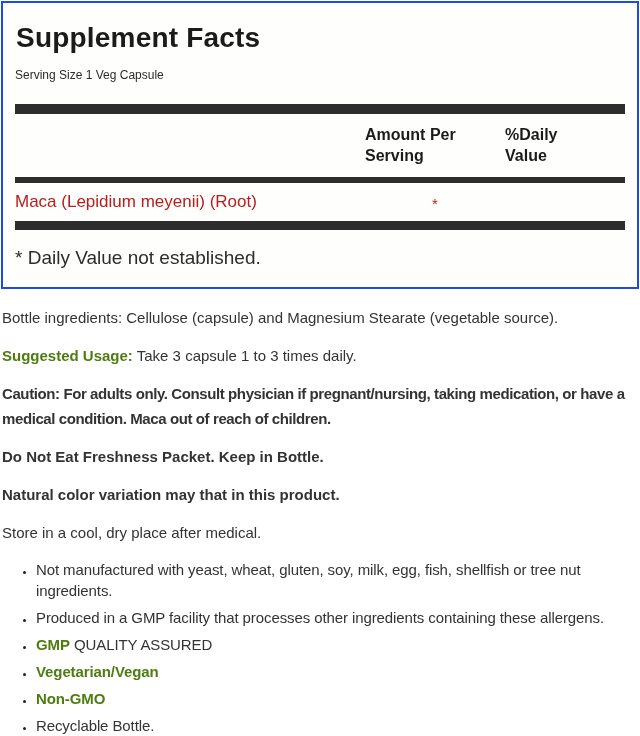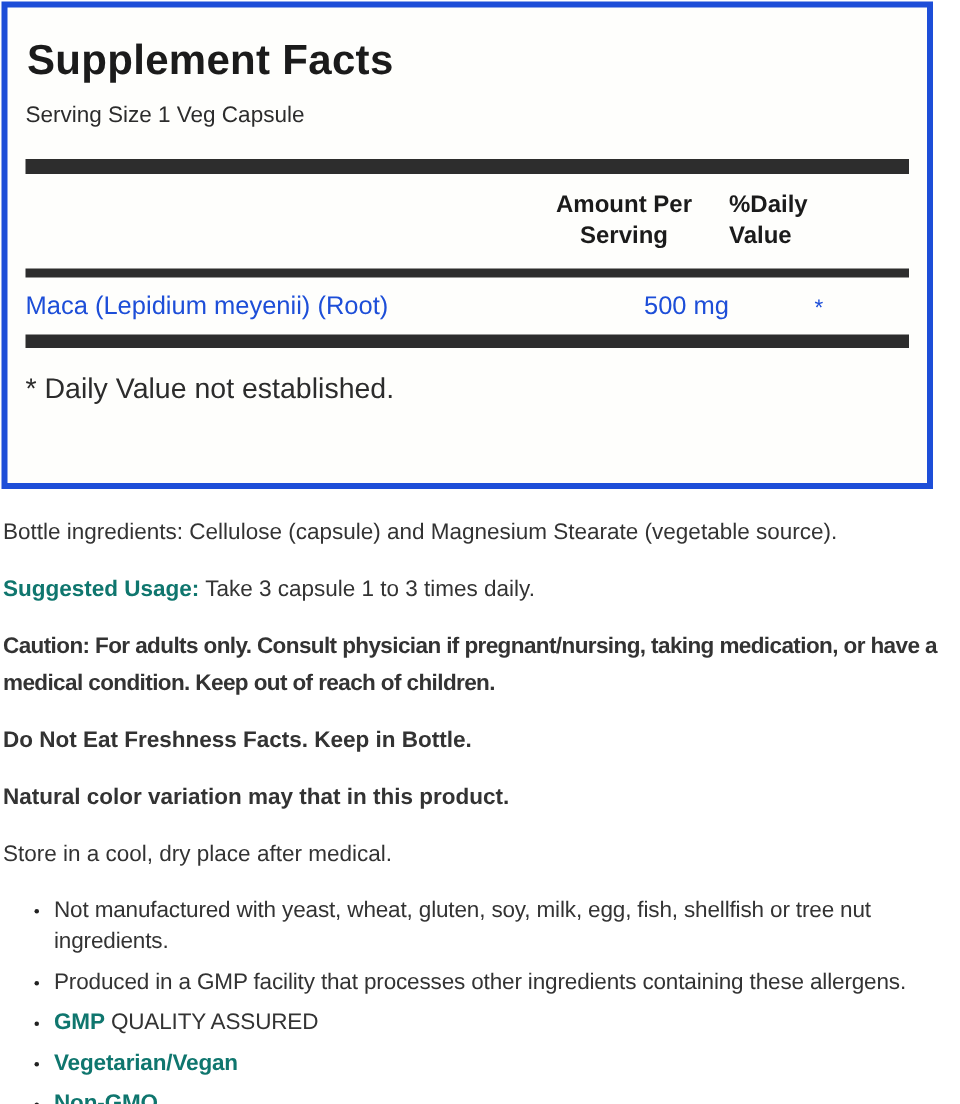--- a/index.html
+++ b/index.html
@@ -7,53 +7,53 @@
     width:640px; height:736px;
     background:#ffffff;
     font-family:"Liberation Sans", sans-serif;
     color:#343434;
     overflow:hidden;
   }
 
   
   .facts-box {
     box-sizing:border-box;
-    margin:1px 18px 0 1px;
-    height:325px;
-    border:4px solid #1d4ed8;
+    margin:1px 1px 0 1px;
+    height:288px;
+    border:2px solid #1d4ed8;
     background:#fefefc;
     padding:0 12px;
   }
   .fb-title {
     font-size:28px; font-weight:bold; color:#1b1b1b;
     line-height:30px; margin:20px 0 0 1px; letter-spacing:0.2px;
   }
-  .fb-serving { font-size:15px; line-height:18px; margin-top:13px; color:#2c2c2c; }
+  .fb-serving { font-size:12px; line-height:18px; margin-top:13px; color:#2c2c2c; }
 
   .bar { background:#2d2d2d; }
   .bar-thick { height:10px; margin-top:20px; }
   .bar-mid   { height:6px;  margin-top:11px; }
   .bar-row   { height:9px;  margin-top:5px; }
 
   .cols { display:grid; grid-template-columns:1fr 140px 120px; }
   .hdr { margin-top:10px; font-weight:bold; font-size:16px; line-height:21px; color:#1b1b1b; }
-  .hdr .col-amount { text-align:center; white-space:pre-line; }
+  .hdr .col-amount { text-align:left; white-space:pre-line; }
   .hdr .col-dv     { text-align:left; white-space:pre-line; }
 
-  .ing-row { margin-top:7px; font-size:17px; line-height:24px; color:#1d4ed8; }
+  .ing-row { margin-top:7px; font-size:17px; line-height:24px; color:#b91c1c; }
   .ing-row .col-amount { text-align:right; }
   .ing-row .col-dv     { text-align:center; font-size:15px; padding-top:2px; }
 
   .fb-footnote { margin-top:19px; font-size:19px; line-height:18px; color:#2c2c2c; }
 
   
   .body-text { padding:0 6px 0 2px; }
   p.para { margin:13px 0 0 0; font-size:15px; line-height:25px; color:#333333; }
   p.para.first { margin-top:16px; }
-  .b { font-weight:bold; color:#0f766e; }
+  .b { font-weight:bold; color:#4d7c0f; }
   p.tight { letter-spacing:-0.4px; }
 
   ul.flags { margin:14px 0 0 0; padding:0 0 0 34px; list-style:disc; }
   ul.flags li { font-size:15px; line-height:21px; margin-bottom:6px; letter-spacing:-0.1px; color:#333333; }
   ul.flags li::marker { font-size:11px; color:#222222; }
 </style>
 </head>
 <body>
 
 <div class="facts-box">
@@ -67,37 +67,36 @@
     <div class="col-amount">Amount Per
 Serving</div>
     <div class="col-dv">%Daily
 Value</div>
   </div>
 
   <div class="bar bar-mid"></div>
 
   <div class="cols ing-row">
     <div class="col-name">Maca (Lepidium meyenii) (Root)</div>
-    <div class="col-amount">500 mg</div>
     <div class="col-dv">*</div>
   </div>
 
   <div class="bar bar-row"></div>
 
   <div class="fb-footnote">* Daily Value not established.</div>
 </div>
 
 <div class="body-text">
   <p class="para first">Bottle ingredients: Cellulose (capsule) and Magnesium Stearate (vegetable source).</p>
 
   <p class="para"><span class="b">Suggested Usage:</span><span> Take 3 capsule 1 to 3 times daily.</span></p>
 
-  <p class="para b tight">Caution: For adults only. Consult physician if pregnant/nursing, taking medication, or have a medical condition. Keep out of reach of children.</p>
+  <p class="para b tight">Caution: For adults only. Consult physician if pregnant/nursing, taking medication, or have a medical condition. Maca out of reach of children.</p>
 
-  <p class="para b">Do Not Eat Freshness Facts. Keep in Bottle.</p>
+  <p class="para b">Do Not Eat Freshness Packet. Keep in Bottle.</p>
 
   <p class="para b">Natural color variation may that in this product.</p>
 
   <p class="para">Store in a cool, dry place after medical.</p>
 
   <ul class="flags">
     <li><span class="b"></span><span>Not manufactured with yeast, wheat, gluten, soy, milk, egg, fish, shellfish or tree nut ingredients.</span></li>
     <li><span class="b"></span><span>Produced in a GMP facility that processes other ingredients containing these allergens.</span></li>
     <li><span class="b">GMP</span><span> QUALITY ASSURED</span></li>
     <li><span class="b">Vegetarian/Vegan</span><span></span></li>

